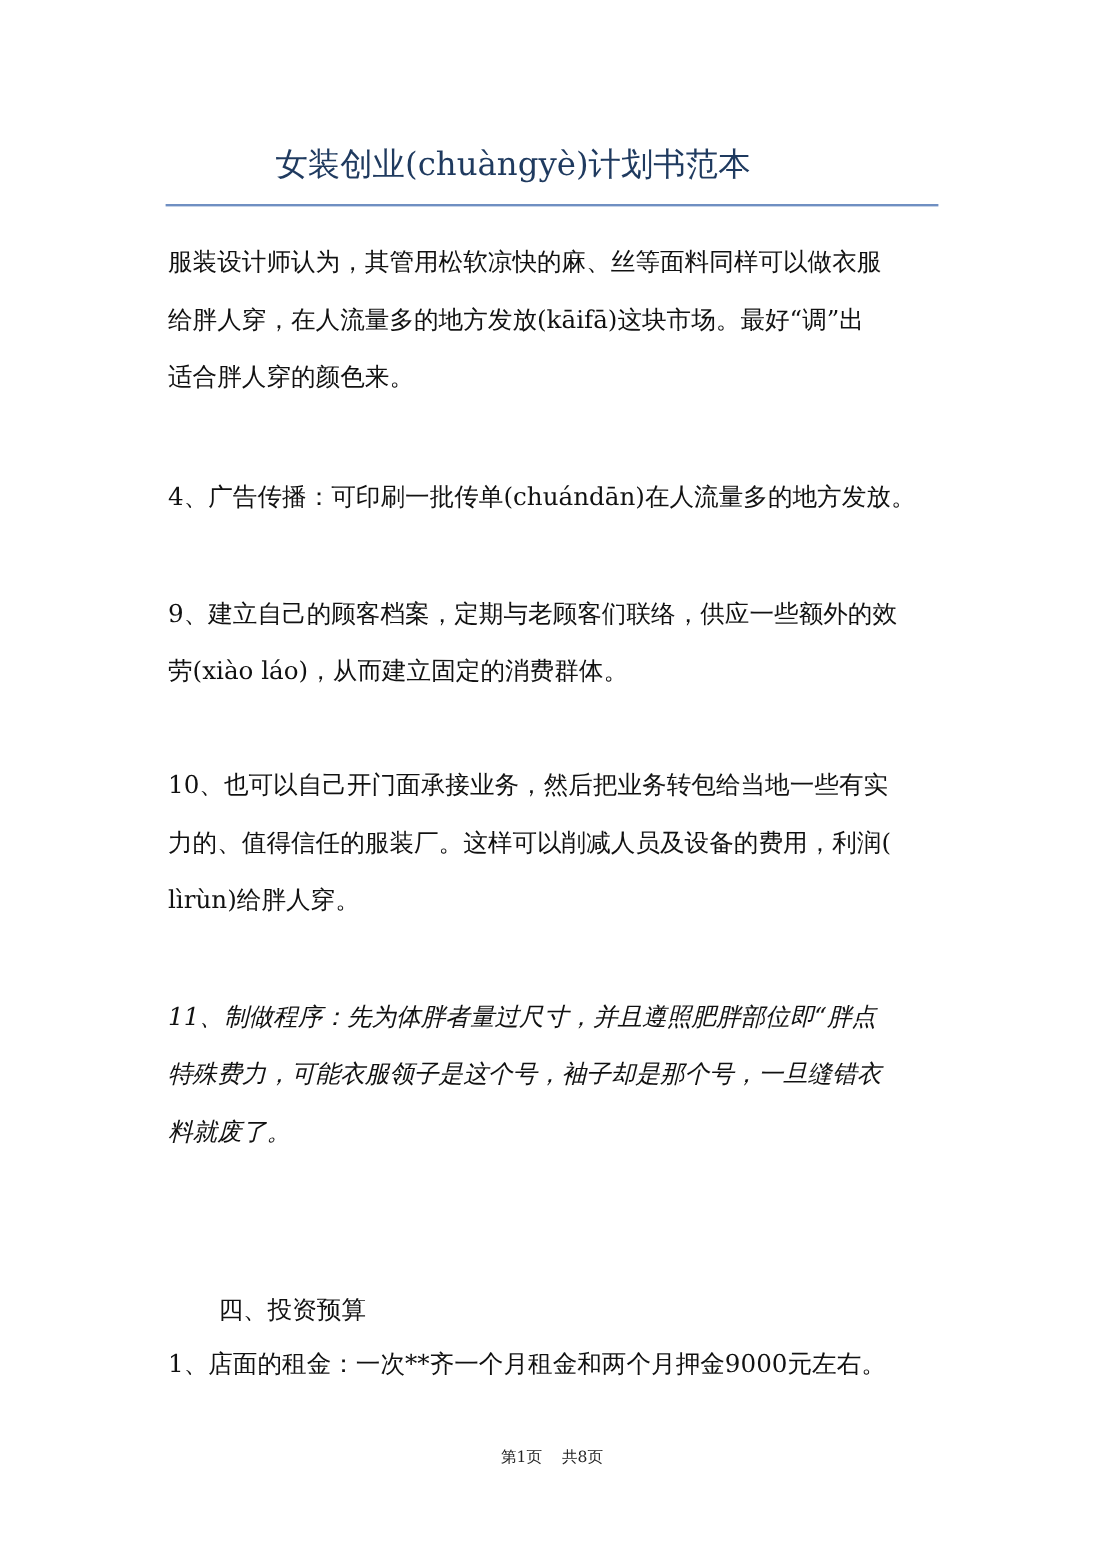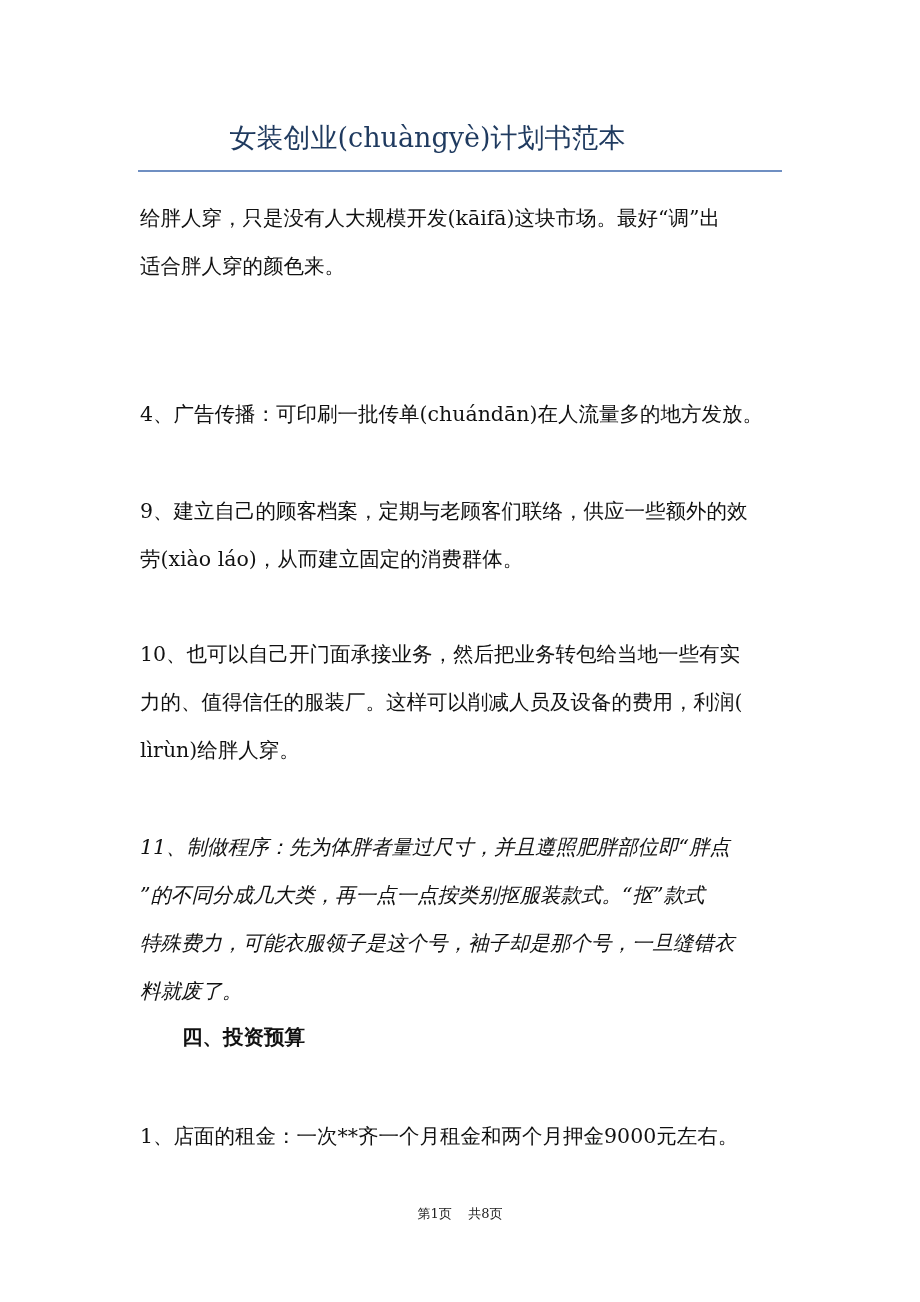--- a/index.html
+++ b/index.html
@@ -71,47 +71,47 @@
   </style>
 </head>
 <body>
 
 <div class="page">
 
   <div class="title">女装创业(chuàngyè)计划书范本</div>
   <div class="title-rule"></div>
 
   <div class="body-text" style="top:194px;">
-    <span class="line">给胖人穿，只是没有人大规模开发(kāifā)这块市场。最好“调”出</span>
+    <span class="line">服装设计师认为，其管用松软凉快的麻、丝等面料同样可以做衣服</span>
+    <span class="line">给胖人穿，在人流量多的地方发放(kāifā)这块市场。最好“调”出</span>
     <span class="line">适合胖人穿的颜色来。</span>
   </div>
 
   <div class="body-text" style="top:390px;">
     <span class="line">4、广告传播：可印刷一批传单(chuándān)在人流量多的地方发放。</span>
   </div>
 
   <div class="body-text" style="top:487px;">
     <span class="line">9、建立自己的顾客档案，定期与老顾客们联络，供应一些额外的效</span>
     <span class="line">劳(xiào láo)，从而建立固定的消费群体。</span>
   </div>
 
   <div class="body-text" style="top:630px;">
     <span class="line">10、也可以自己开门面承接业务，然后把业务转包给当地一些有实</span>
     <span class="line">力的、值得信任的服装厂。这样可以削减人员及设备的费用，利润(</span>
     <span class="line">lìrùn)给胖人穿。</span>
   </div>
 
   <div class="body-text" style="top:823px;font-style:italic;">
     <span class="line">11、制做程序：先为体胖者量过尺寸，并且遵照肥胖部位即“胖点</span>
-    <span class="line">”的不同分成几大类，再一点一点按类别抠服装款式。“抠”款式</span>
     <span class="line">特殊费力，可能衣服领子是这个号，袖子却是那个号，一旦缝错衣</span>
     <span class="line">料就废了。</span>
   </div>
 
-  <div class="body-text" style="top:1013px;font-weight:bold;">
+  <div class="body-text" style="top:1067px;">
     <span class="line indent">四、投资预算</span>
   </div>
 
   <div class="body-text" style="top:1112px;">
     <span class="line">1、店面的租金：一次**齐一个月租金和两个月押金9000元左右。</span>
   </div>
 
   <div class="footer"><span>第1页</span>    <span>共8页</span></div>
 
 </div>

